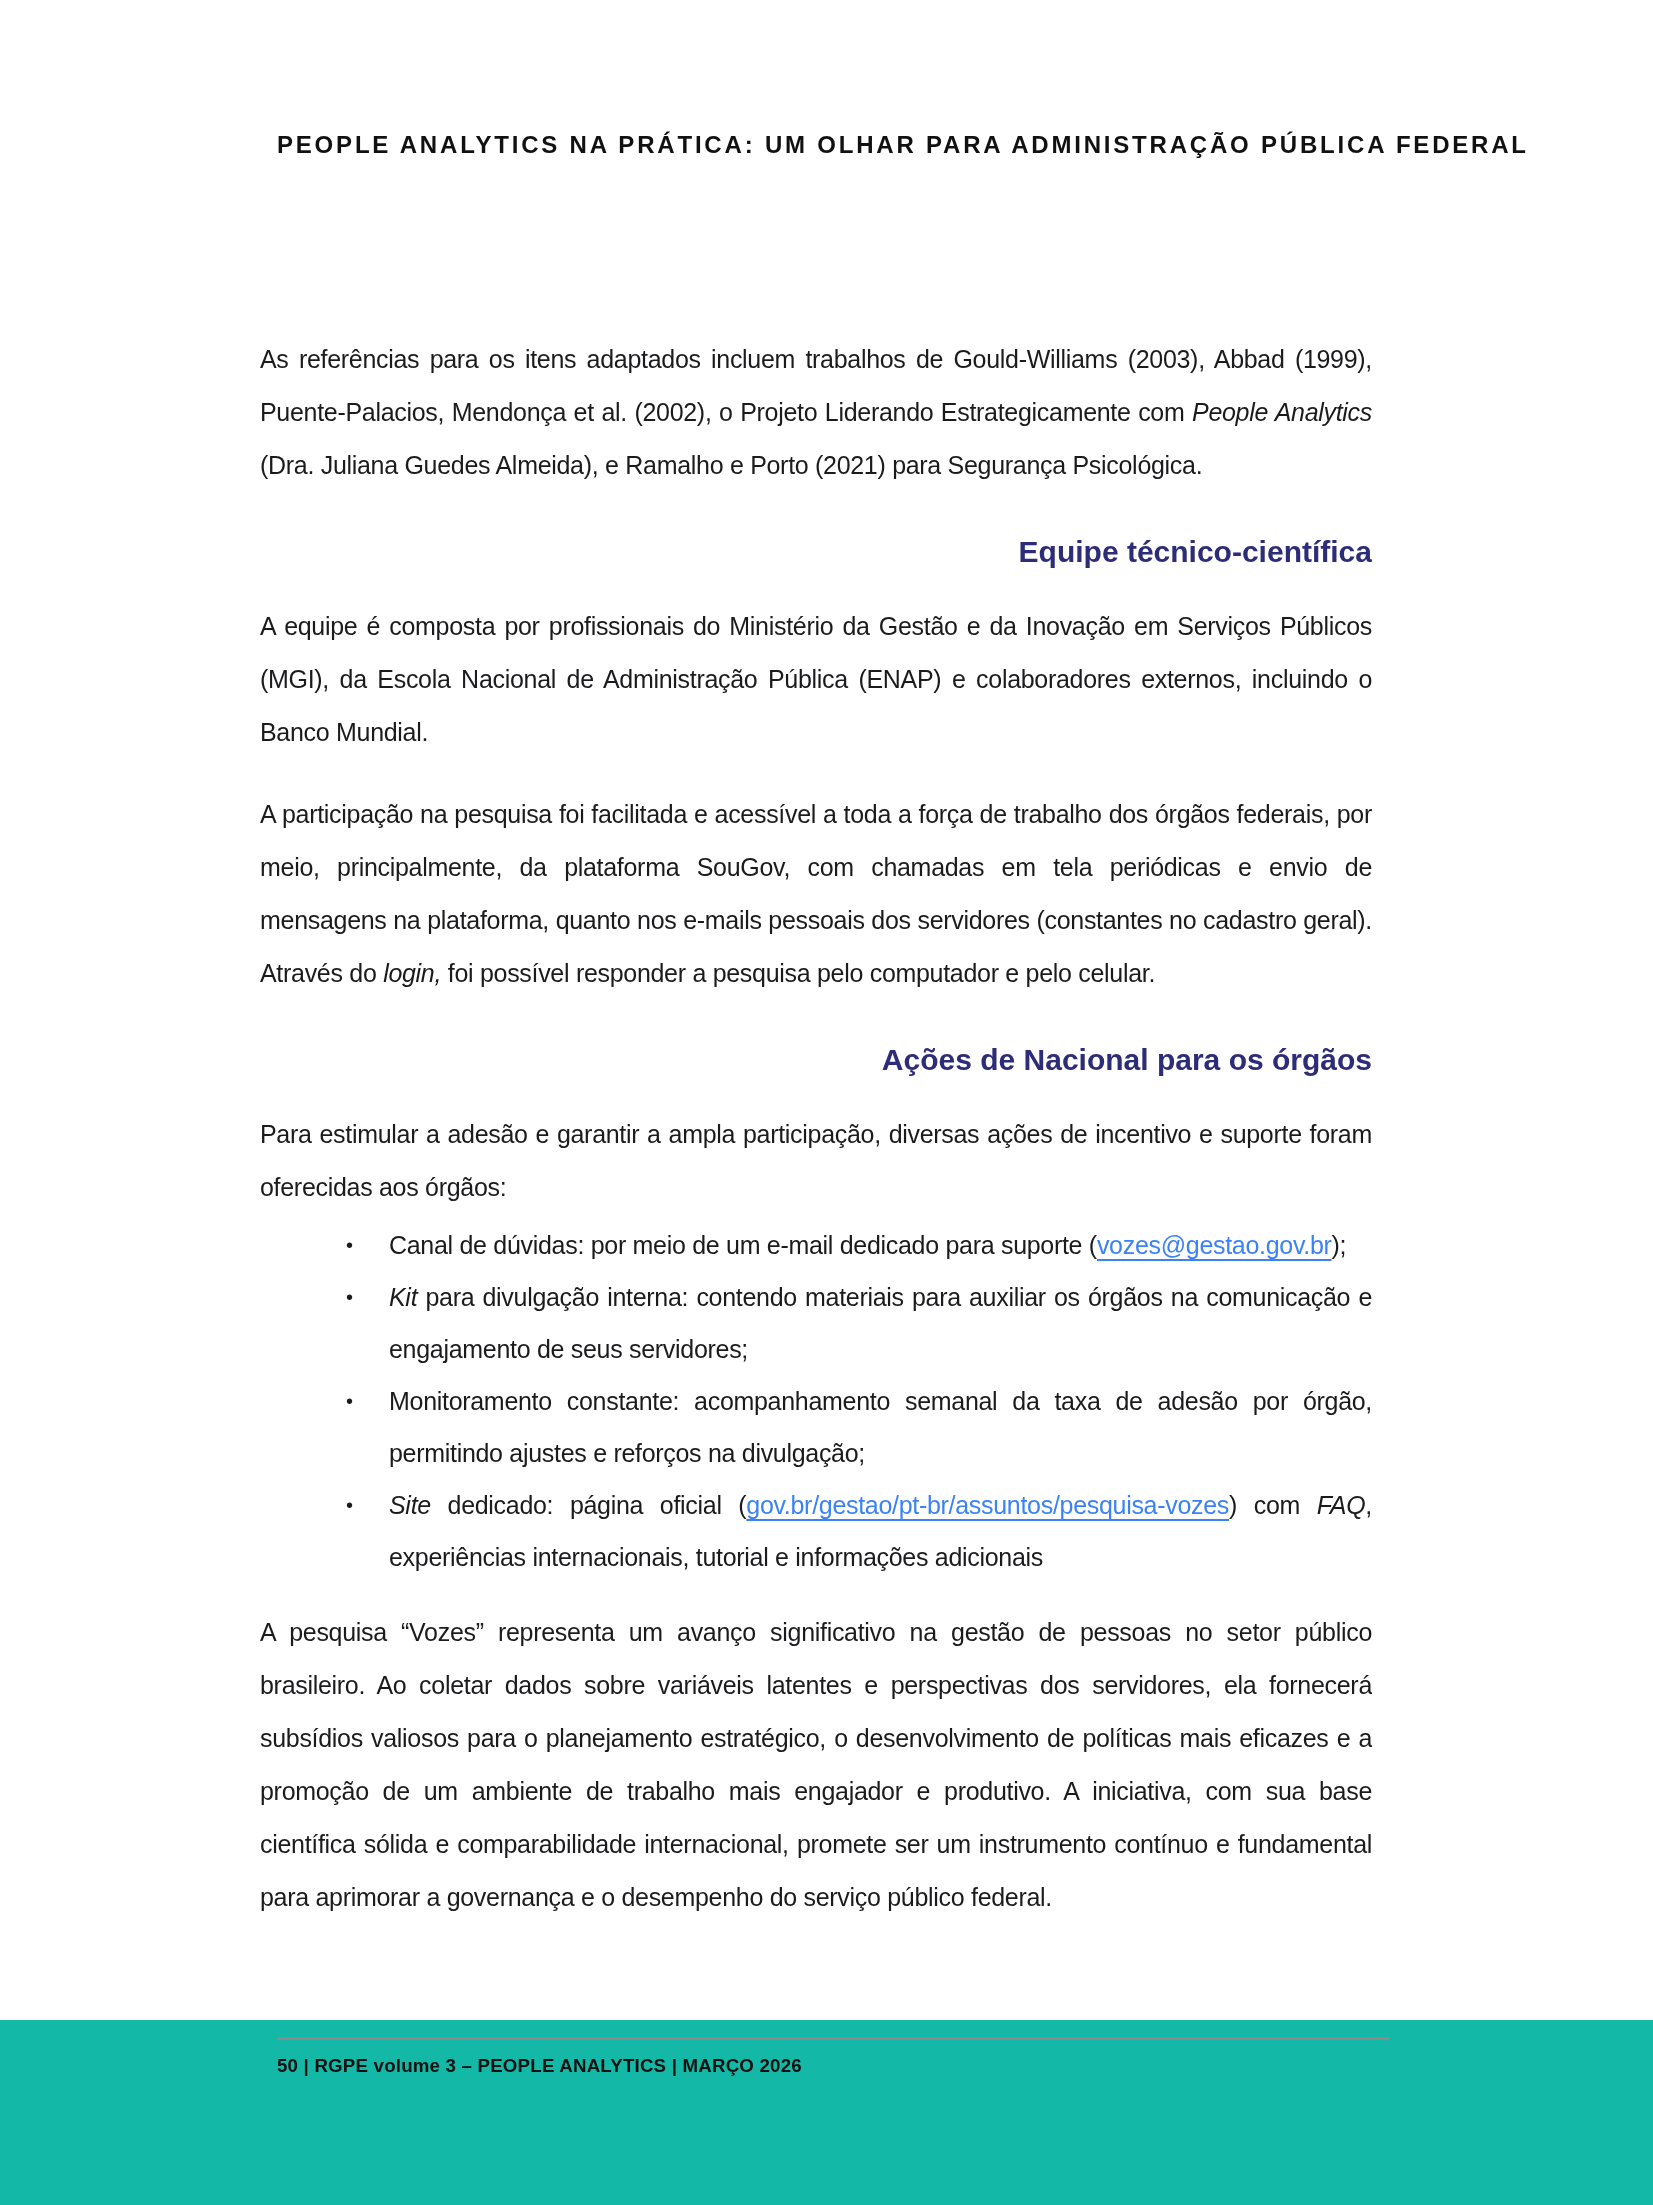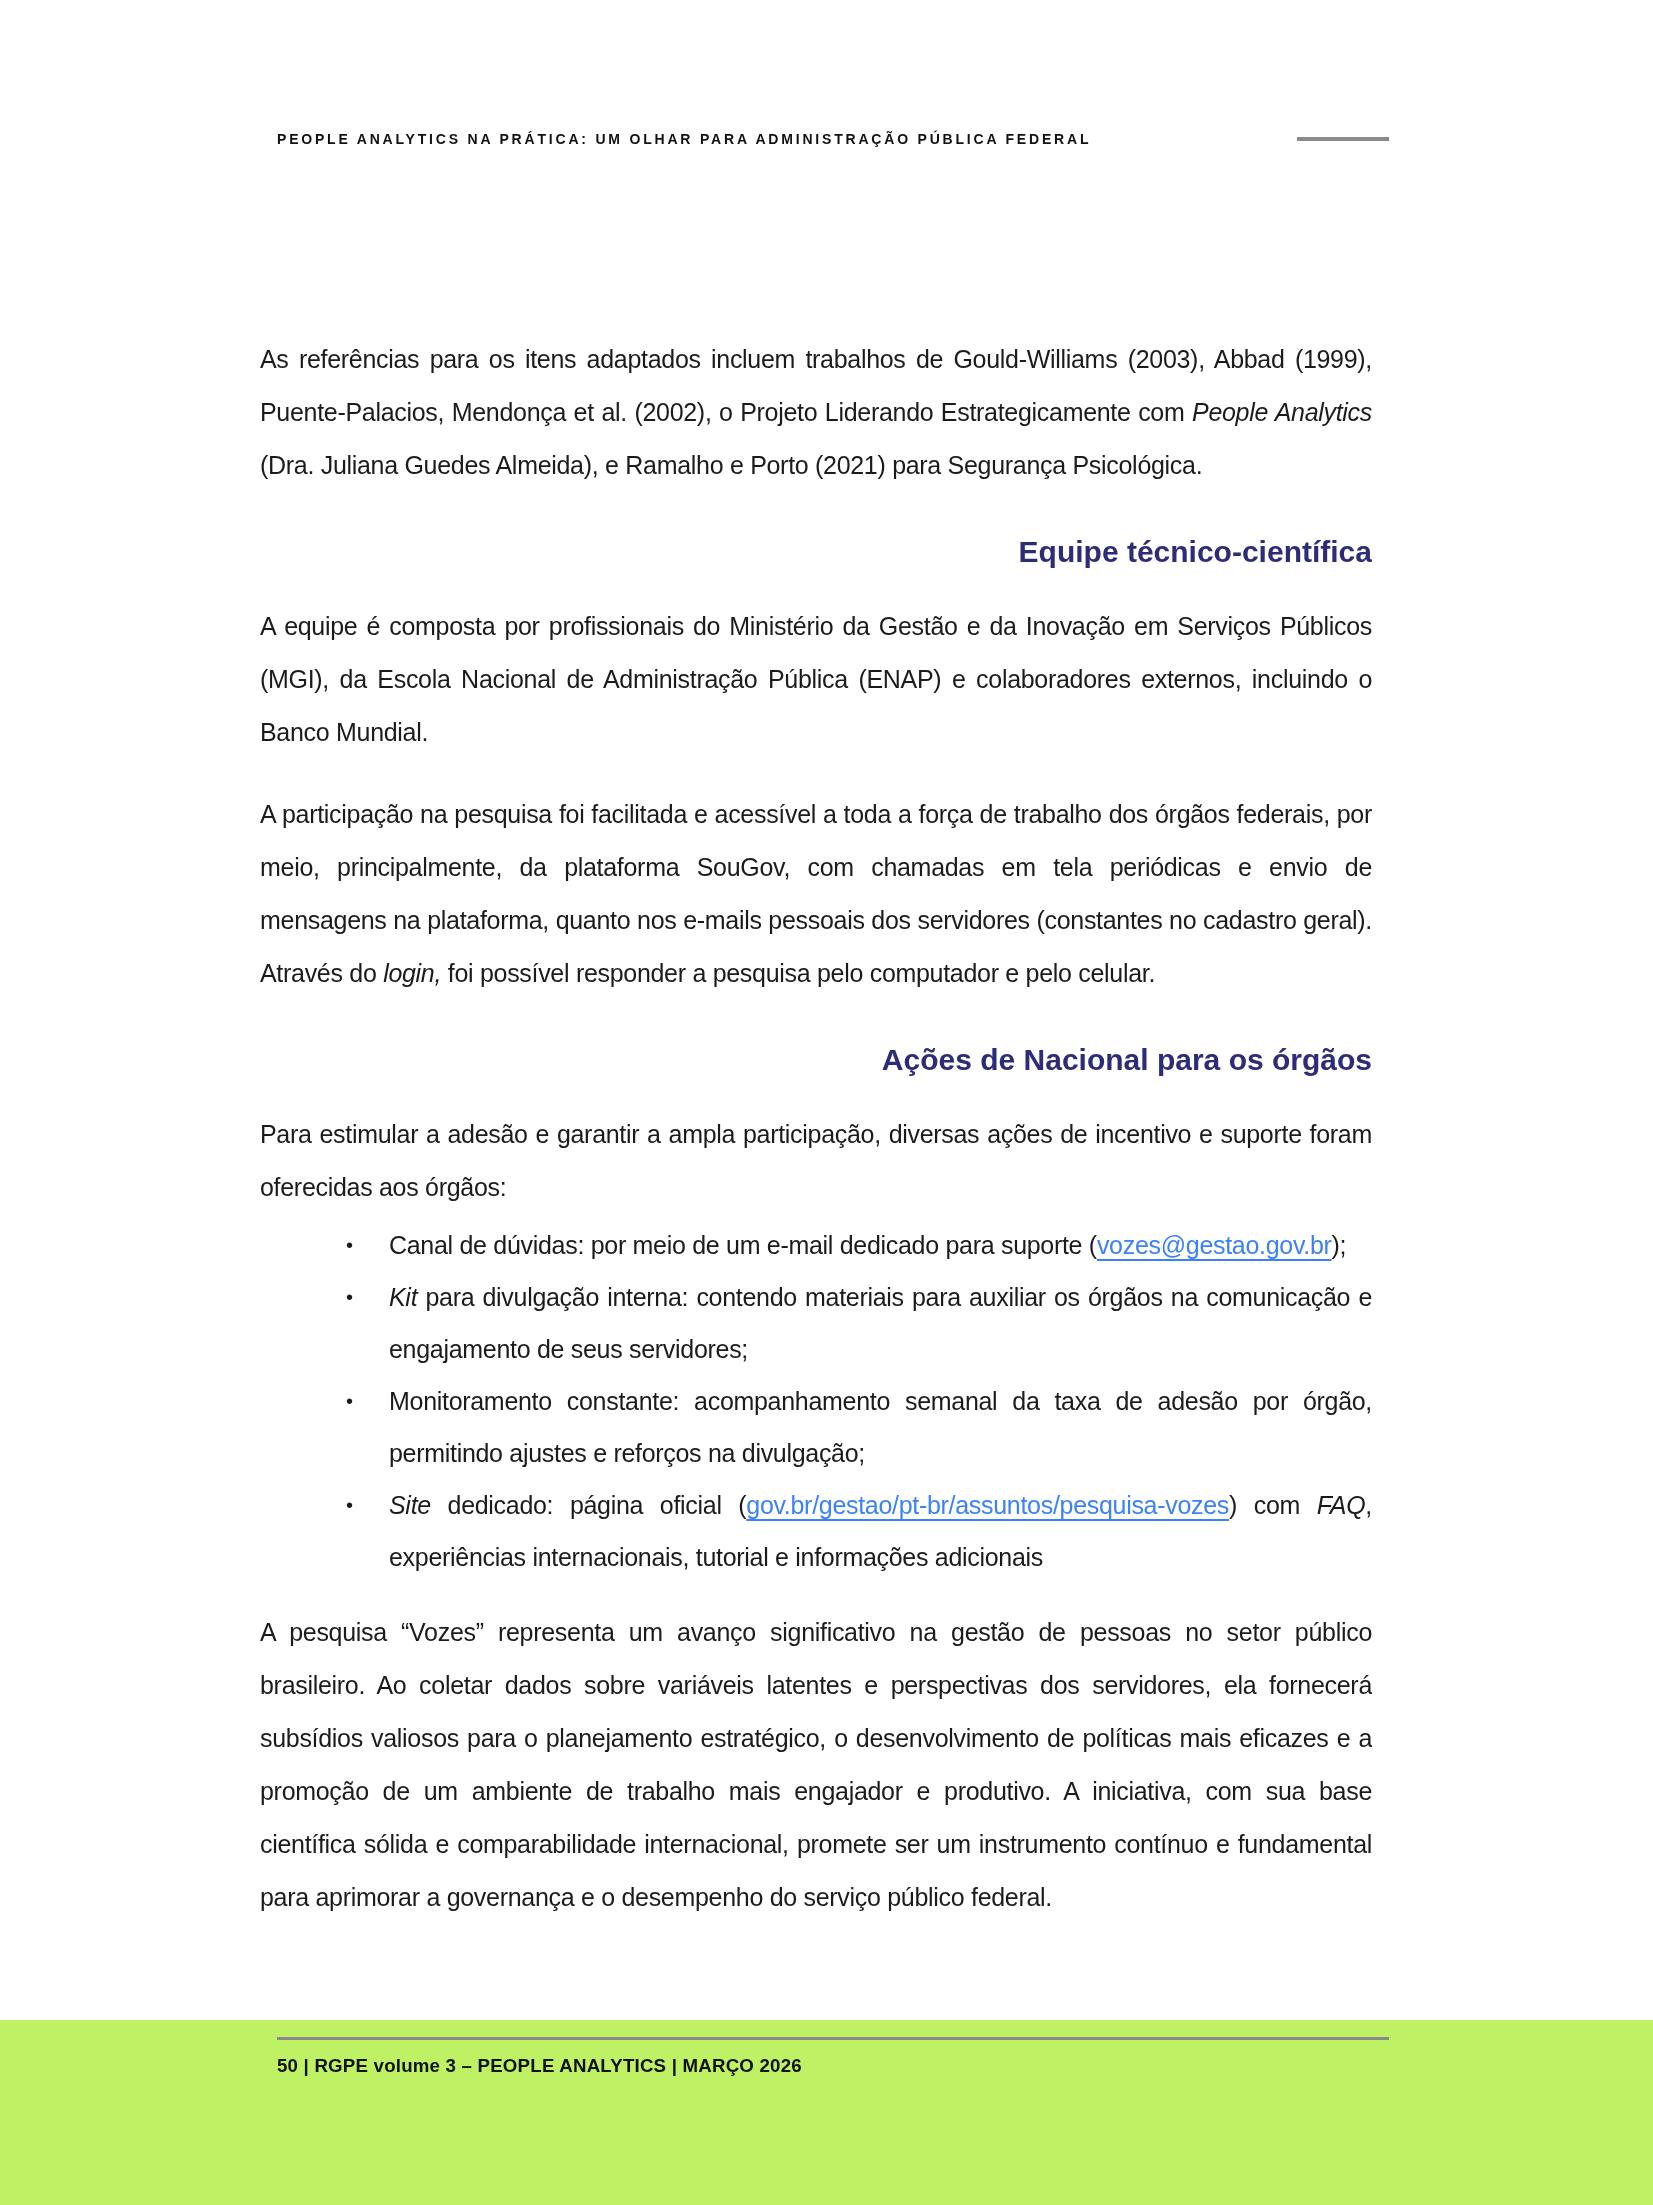--- a/index.html
+++ b/index.html
@@ -16,21 +16,21 @@
   
   .page-header {
     position: absolute;
     top: 131px;
     left: 277px;
     width: 1112px;
     display: flex;
     align-items: center;
   }
   .page-header .title {
-    font-size: 14px;
+    font-size: 24px;
     font-weight: 700;
     letter-spacing: 2.8px;
     white-space: nowrap;
     color: #111111;
   }
   .page-header .hrule {
     margin-left: auto;
     width: 92px;
     height: 3.3px;
     background: #8a8a8a;
@@ -95,21 +95,21 @@
     cursor: pointer;
   }
 
   
   footer {
     position: absolute;
     top: 2020px;
     left: 0;
     width: 1654px;
     height: 185px;
-    background: #bef264;
+    background: #14b8a6;
   }
   footer .frule {
     position: absolute;
     top: 16.7px;
     left: 277px;
     width: 1112px;
     height: 3.3px;
     background: #8a8a8a;
   }
   footer .ftext {

